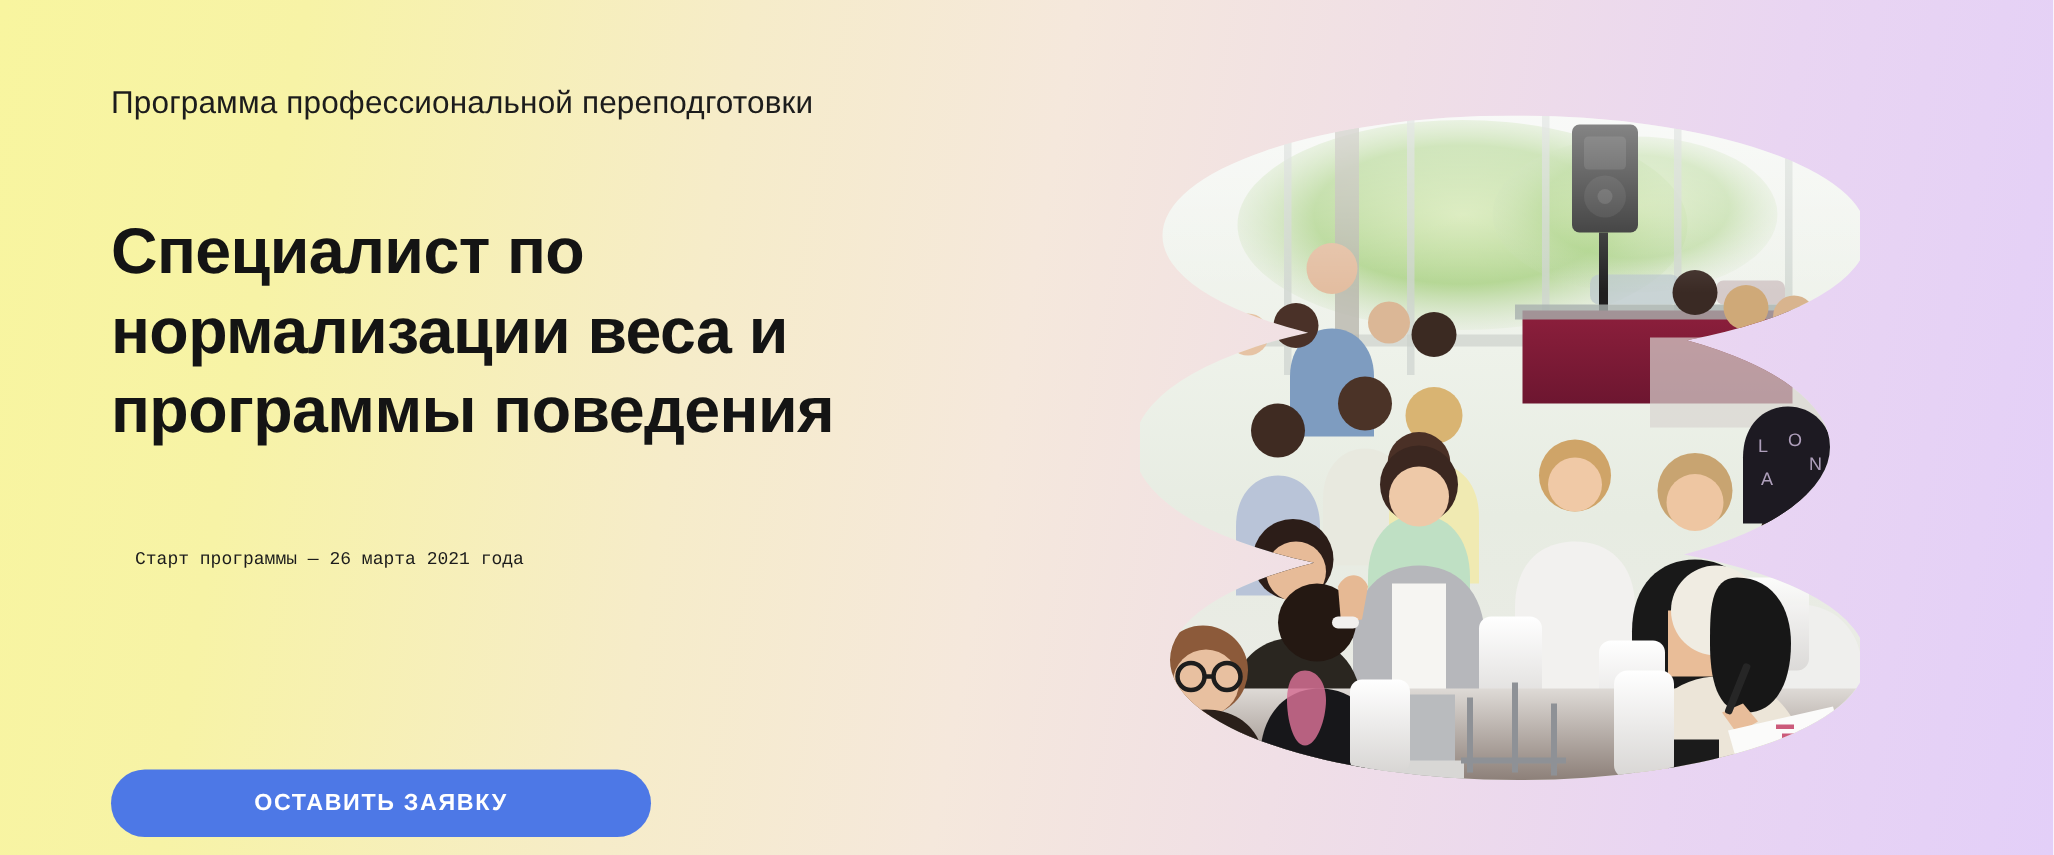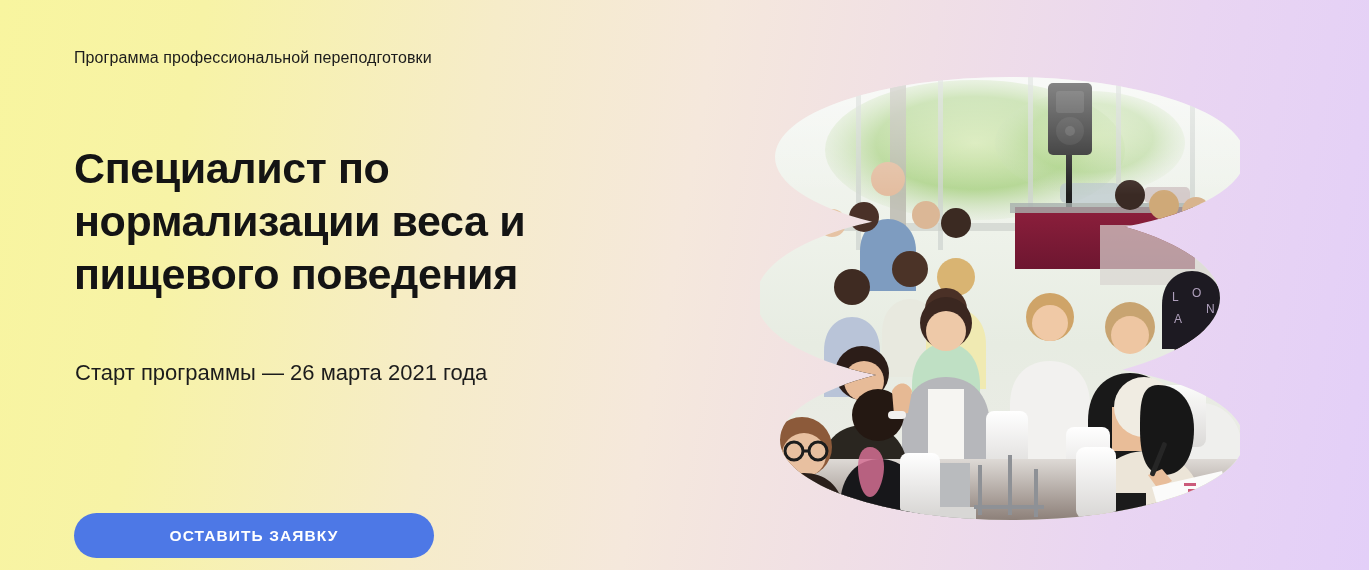--- a/index.html
+++ b/index.html
@@ -30,23 +30,23 @@
   .content {
     position: absolute;
     left: 74px;
     top: 0;
     width: 620px;
     height: 570px;
   }
 
   .eyebrow {
     position: absolute;
-    top: 47px;
+    top: 58px;
     left: 0;
-    font-size: 16px;
+    font-size: 21px;
     line-height: 22px;
     color: #1c1c1c;
     letter-spacing: .1px;
     white-space: nowrap;
   }
 
   .headline {
     position: absolute;
     top: 142px;
     left: 0;
@@ -55,25 +55,26 @@
     font-size: 43px;
     line-height: 53px;
     font-weight: 700;
     letter-spacing: -0.4px;
     color: #141414;
   }
 
   .startline {
     position: absolute;
     top: 362px;
-    left: 1px;
-    font-size: 22px;
+    left: 16px;
+    font-size: 12px;
     line-height: 22px;
     color: #1c1c1c;
     white-space: nowrap;
+    font-family: Liberation Mono, monospace;
   }
 
   .cta {
     position: absolute;
     top: 470px;
     left: 0;
     width: 360px;
     height: 45px;
     border: none;
     border-radius: 23px;
@@ -104,21 +105,21 @@
 </style>
 </head>
 <body>
 
 <div class="hero">
 
   <div class="content">
 
     <div class="eyebrow">Программа профессиональной переподготовки</div>
 
-    <h1 class="headline">Специалист по нормализации веса и пищевого поведения</h1>
+    <h1 class="headline">Специалист по нормализации веса и программы поведения</h1>
 
     <div class="startline">Старт программы — 26 марта 2021 года</div>
 
     <button class="cta">ОСТАВИТЬ ЗАЯВКУ</button>
   </div>
 
   <div class="collage">
     <svg viewBox="0 0 480 465" xmlns="http://www.w3.org/2000/svg">
       <defs>
         <clipPath id="zigzagClip">

